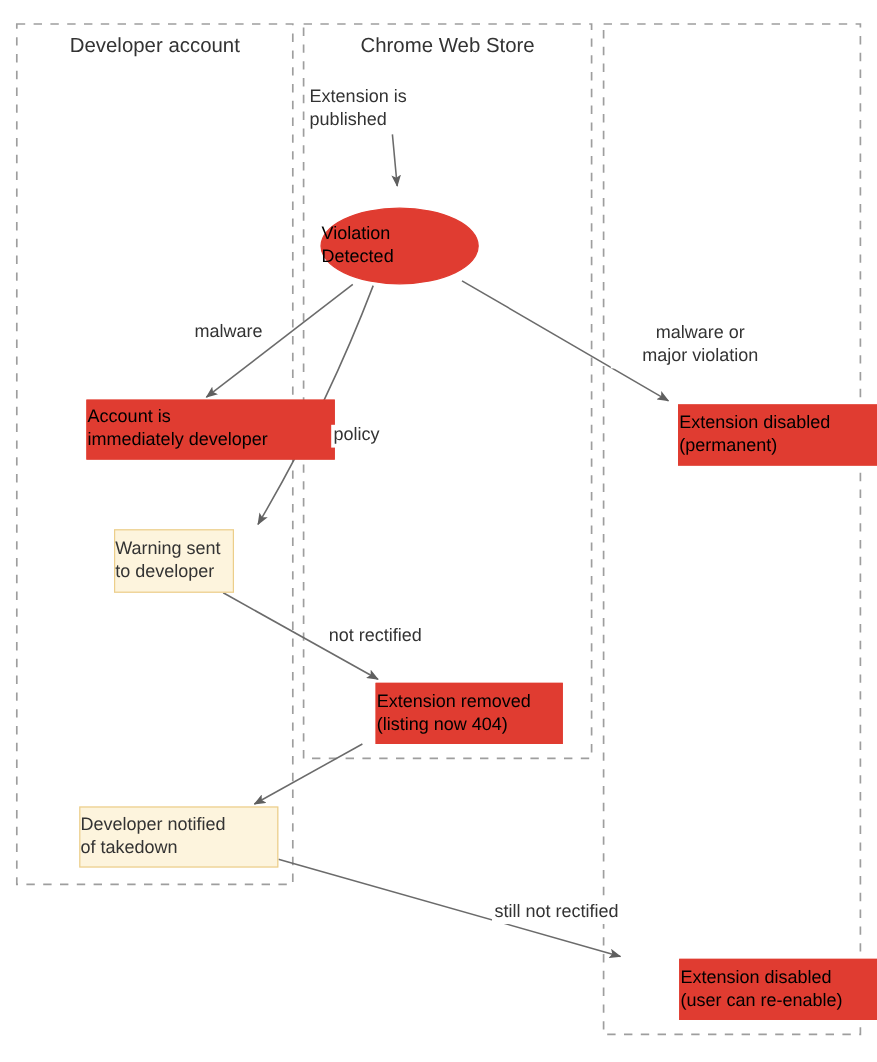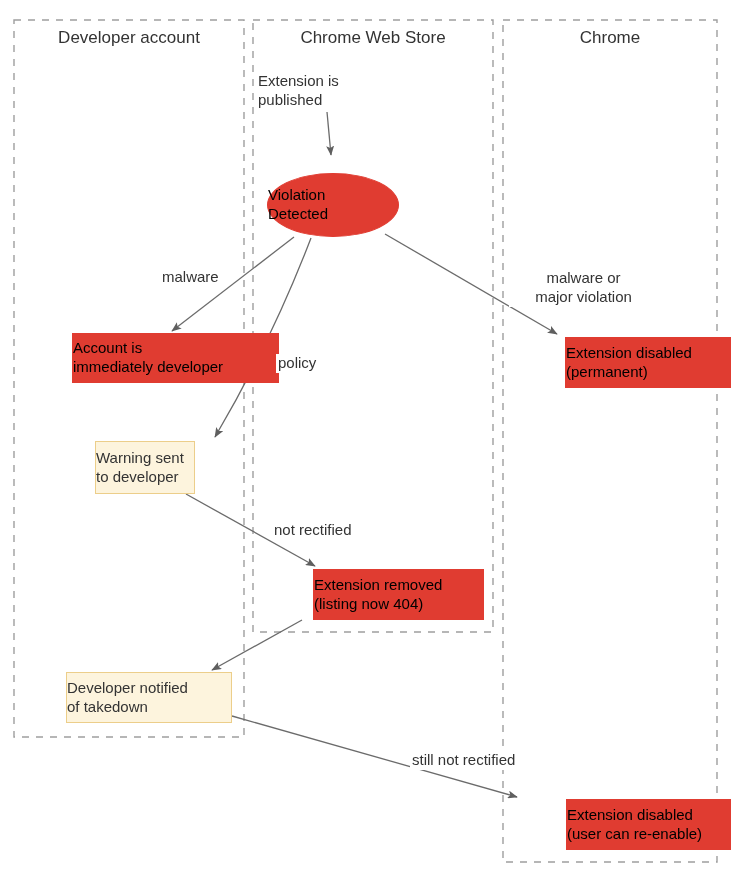--- a/index.html
+++ b/index.html
@@ -126,21 +126,20 @@
       <path class="edge-line" d="M302,620 L212,670" marker-end="url(#arrowhead)"></path>
     </g>
 
     <g>
       <path class="edge-line" d="M232,716 L517,797" marker-end="url(#arrowhead)"></path>
     </g>
   </svg>
 
   <div class="lane-title" style="left:14px; top:28px; width:230px;">Developer account</div>
   <div class="lane-title" style="left:253px; top:28px; width:240px;">Chrome Web Store</div>
-  <div class="lane-title" style="left:503px; top:28px; width:214px;">Chrome</div>
 
   <div class="node node-plain" style="left:258px; top:68px; width:140px; height:46px; flex-direction:column;">
     <span>Extension is</span>
     <span>published</span>
   </div>
 
   <div class="node node-ellipse" style="left:267px; top:173px; width:132px; height:64px; flex-direction:column;">
     <span>Violation</span>
     <span>Detected</span>
   </div>
@@ -153,21 +152,21 @@
   <div class="node node-red" style="left:518px; top:337px; width:168px; height:51px; flex-direction:column;">
     <span>Extension disabled</span>
     <span>(permanent)</span>
   </div>
 
   <div class="node node-cream" style="left:95px; top:441px; width:100px; height:53px; flex-direction:column;">
     <span>Warning sent</span>
     <span>to developer</span>
   </div>
 
-  <div class="node node-red" style="left:266px; top:569px; width:171px; height:51px; flex-direction:column;">
+  <div class="node node-red" style="left:266px; top:569px; width:156px; height:51px; flex-direction:column;">
     <span>Extension removed</span>
     <span>(listing now 404)</span>
   </div>
 
   <div class="node node-cream" style="left:66px; top:672px; width:166px; height:51px; flex-direction:column;">
     <span>Developer notified</span>
     <span>of takedown</span>
   </div>
 
   <div class="node node-red" style="left:519px; top:799px; width:175px; height:51px; flex-direction:column;">

